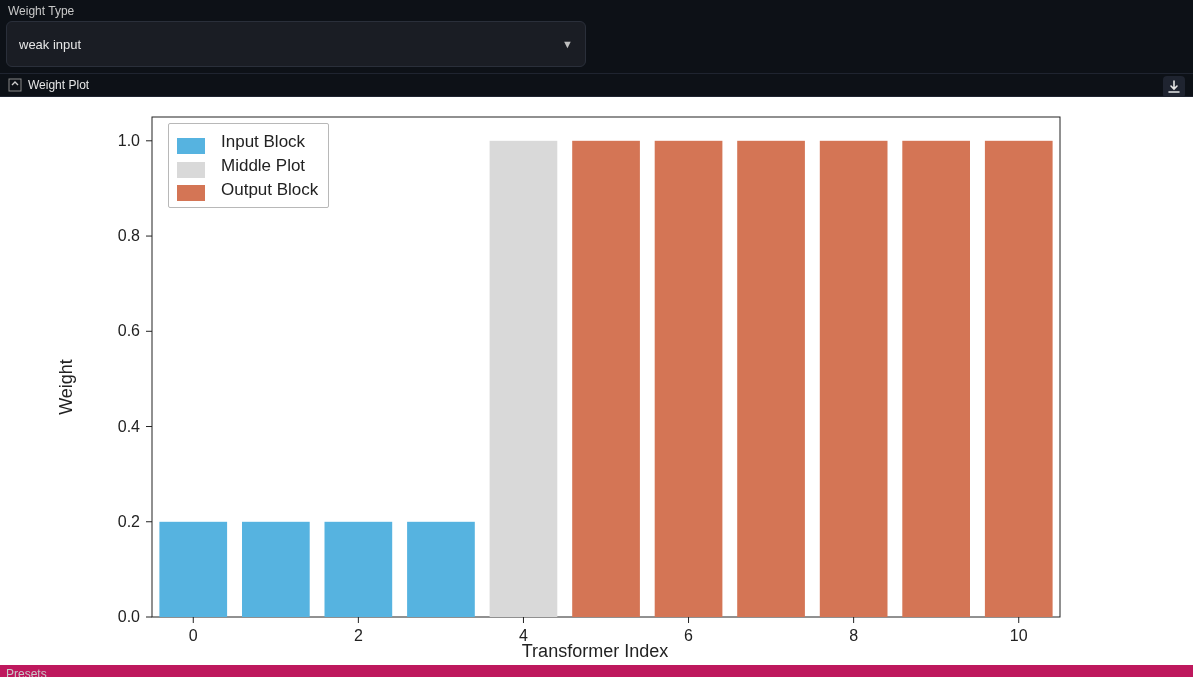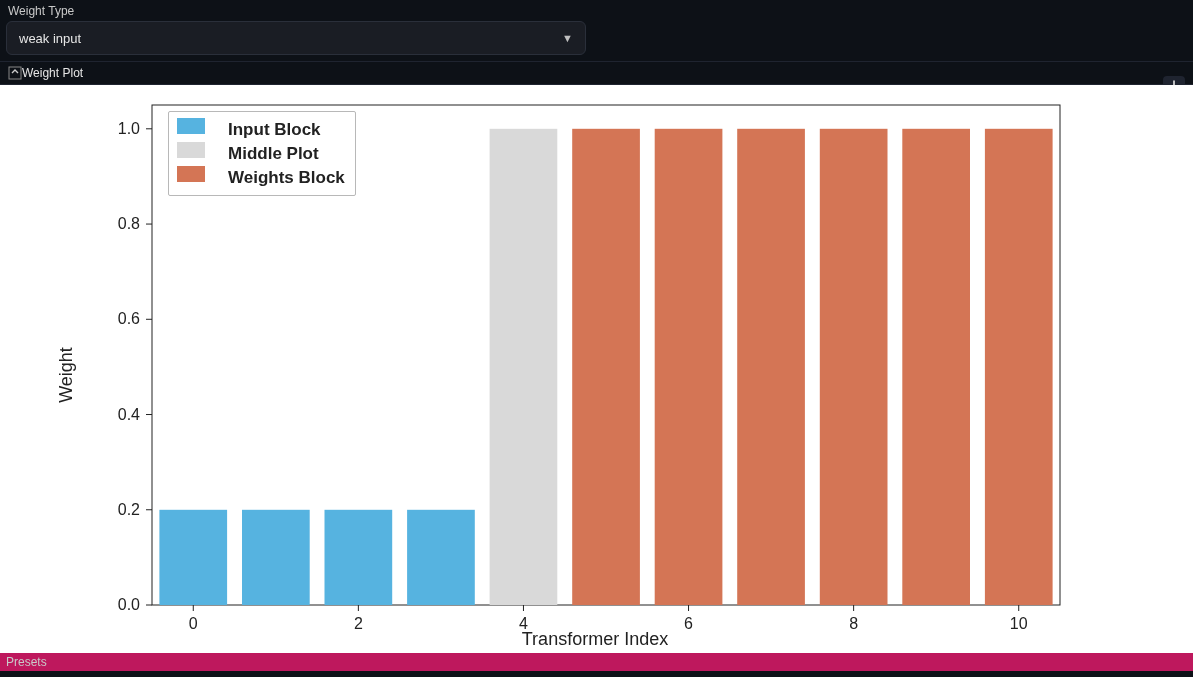--- a/index.html
+++ b/index.html
@@ -24,21 +24,21 @@
     font-size: 12px;
     color: #c9c9c9;
     margin-bottom: 3px;
     padding-left: 2px;
   }
   .select-box, .text-box {
     background: #1a1d24;
     border: 1px solid #2a2f3a;
     border-radius: 6px;
     color: #e6e6e6;
-    height: 34px;
+    height: 46px;
     padding: 0 12px;
     display: flex;
     align-items: center;
     position: relative;
     font-size: 13px;
   }
   .select-box .chev {
     position: absolute;
     right: 12px;
     top: 50%;
@@ -53,21 +53,21 @@
   }
   .panel-header {
     display: flex;
     align-items: center;
     justify-content: space-between;
     padding: 4px 10px 4px 8px;
     background: #0d1117;
     border-top: 1px solid #1f2430;
     border-bottom: 1px solid #1f2430;
   }
-  .panel-title-wrap { display:flex; }
+  .panel-title-wrap { display:flex; gap:6px; }
   .caret-icon { width:14px; height:14px; display:inline-block; }
   .panel-title { font-size:12px; color:#e6e6e6; }
   .dl-btn {
     width: 22px; height:22px;
     background:#1f2430; border-radius:4px;
     display:flex; align-items:center; justify-content:center;
     position: absolute;
     right: 8px;
     top: 76px;
   }
@@ -83,21 +83,21 @@
     position: absolute;
     left: 168px;
     top: 26px;
     background: #fff;
     border: 1px solid #b8b8b8;
     border-radius: 2px;
     padding: 6px 10px 6px 8px;
     font-size: 17px;
     color: #222;
   }
-  .legend-row { display:flex; align-items:flex-start; gap:23px; line-height:1.4;font-weight:bold; }
+  .legend-row { display:flex; align-items:flex-end; gap:16px; line-height:1.4; }
   .legend-swatch { width:28px; height:16px; display:inline-block; }
   .axis-label { font-size:18px; fill:#222; }
   .tick-label { font-size:16px; fill:#222; }
   .footer {
     padding: 2px 6px;
     font-size: 12px;
     color: #c9c9c9;
     background:#be185d;
   }
 </style>
@@ -188,18 +188,18 @@
     <div class="legend-row">
       <span class="legend-swatch" id="sw-input" style="background: rgb(86, 179, 224);"></span>
       <span>Input Block</span>
     </div>
     <div class="legend-row">
       <span class="legend-swatch" id="sw-middle" style="background: rgb(217, 217, 217);"></span>
       <span>Middle Plot</span>
     </div>
     <div class="legend-row">
       <span class="legend-swatch" id="sw-output" style="background: rgb(212, 117, 85);"></span>
-      <span>Weights Block</span>
+      <span>Output Block</span>
     </div>
   </div>
 </div>
 
 <div class="footer">Presets</div>
 
 </body></html>

